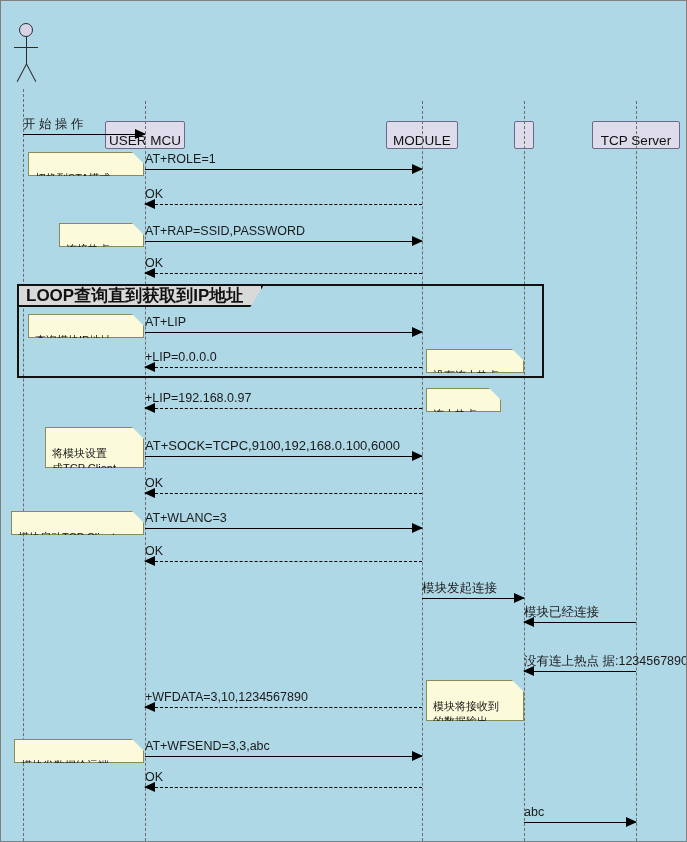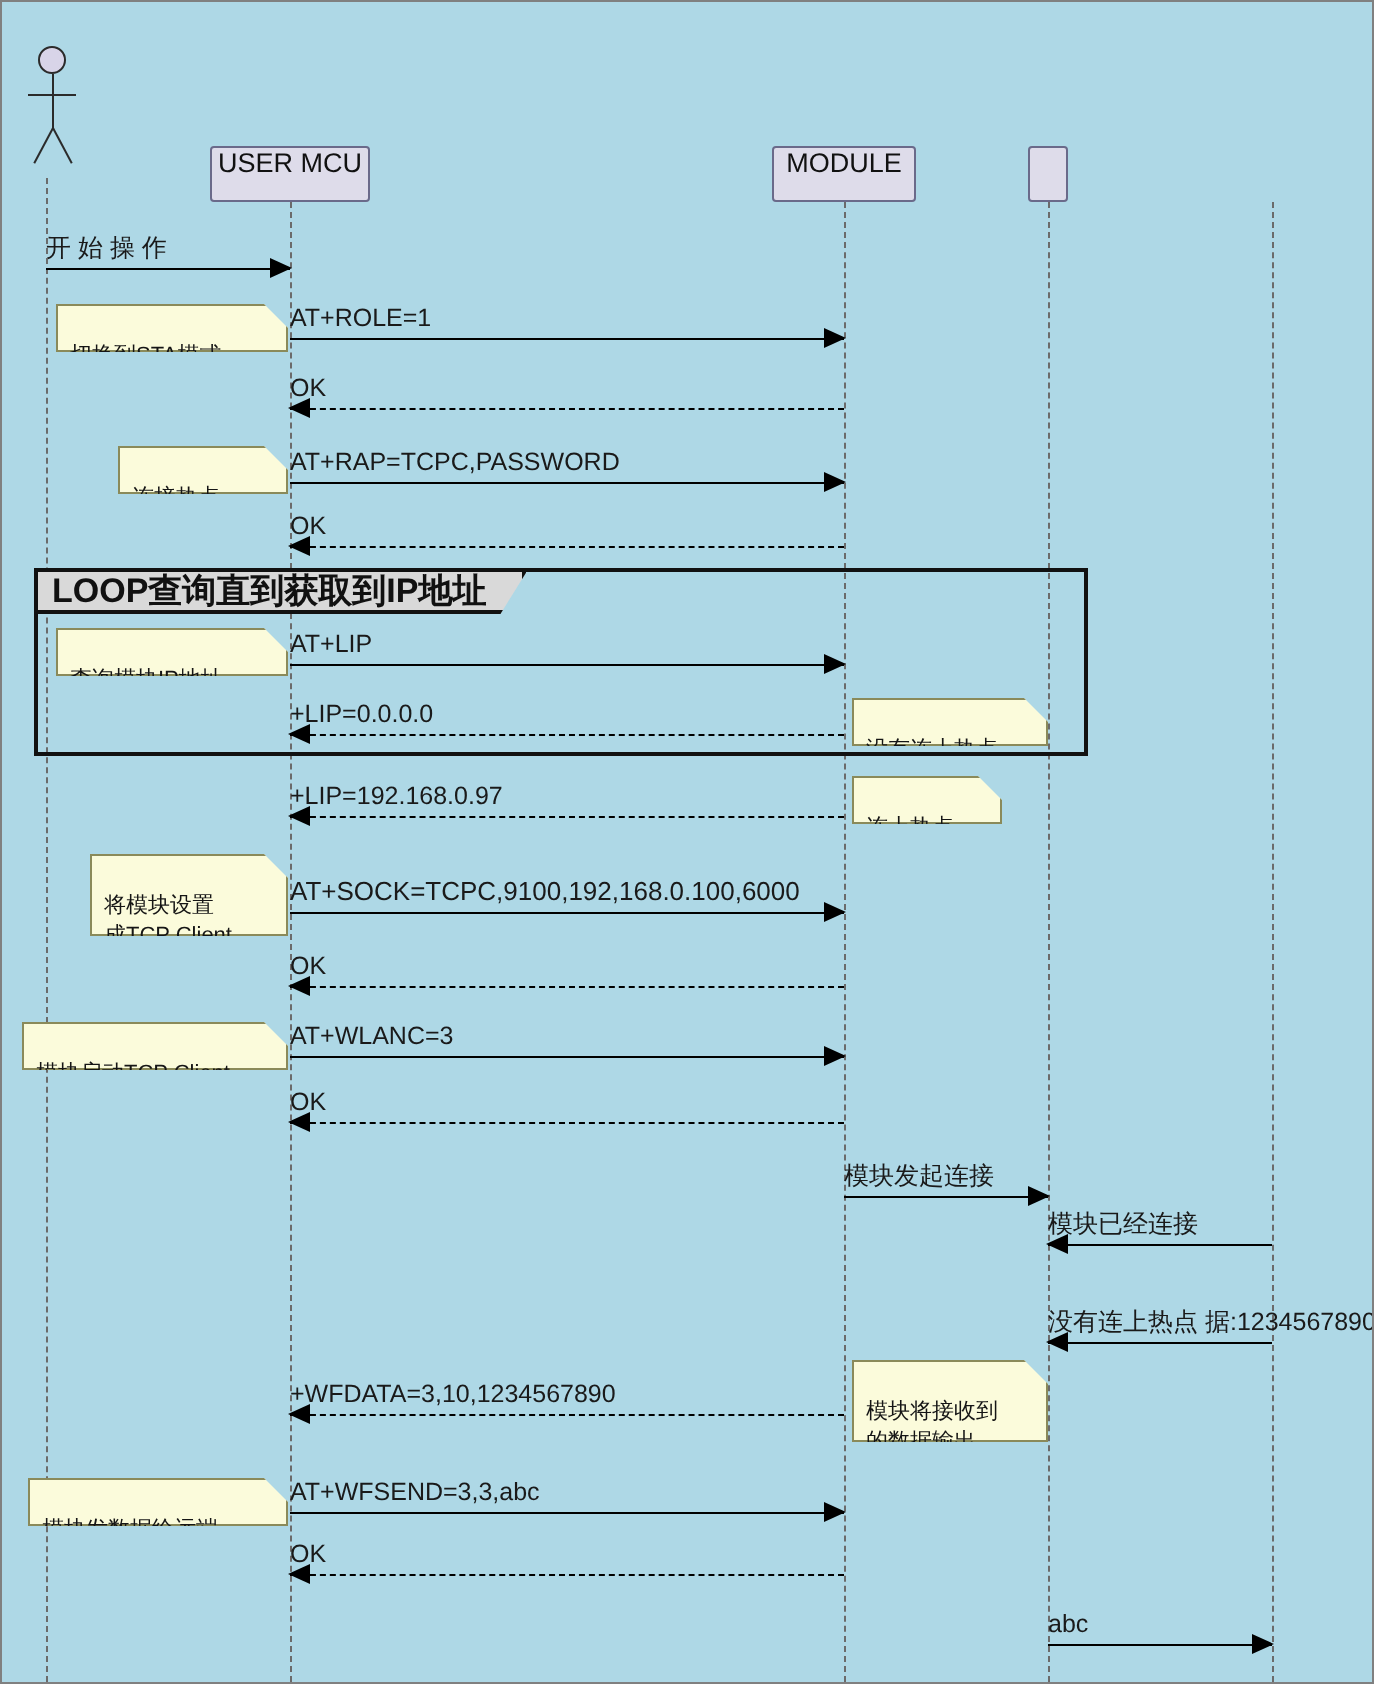--- a/index.html
+++ b/index.html
@@ -29,22 +29,22 @@
   .actor .leg  { position: absolute; border-left: 1.2px solid #2b2b2b;
                  transform-origin: top center; }
 
   
   .pbox {
     position: absolute;
     background: #dedcea;
     border: 1.2px solid #6a6a8a;
     border-radius: 2px;
     box-sizing: border-box;
-    display: flex; align-items: flex-start; justify-content: center;
-    font-size: 13.5px; color: #111; white-space: nowrap;
+    display: flex; align-items: flex-end; justify-content: center;
+    font-size: 13.5px; color: #111; white-space: nowrap; margin-top: 48px;
   }
 
   
   .lifeline {
     position: absolute;
     width: 0;
     border-left: 1.3px dashed #6b6b6b;
   }
 
   
@@ -134,20 +134,23 @@
 
   <div class="pbox" style="left:104px; top:72px; width:80px; height:28px;">
     <span>USER MCU</span>
   </div>
   <div class="pbox" style="left:385px; top:72px; width:72px; height:28px;">
     <span>MODULE</span>
   </div>
   <div class="pbox" style="left:513px; top:72px; width:20px; height:28px;">
     <span></span>
   </div>
+  <div class="pbox" style="left:591px; top:72px; width:88px; height:28px;">
+    <span>TCP Server</span>
+  </div>
 
   <div class="lifeline" style="left:22px;  top:88px;  height:752px;"></div>
   <div class="lifeline" style="left:144px; top:100px; height:740px;"></div>
   <div class="lifeline" style="left:421px; top:100px; height:740px;"></div>
   <div class="lifeline" style="left:523px; top:100px; height:740px;"></div>
   <div class="lifeline" style="left:635px; top:100px; height:740px;"></div>
 
   <div class="frame" style="left:16px; top:283px; width:527px; height:94px;"></div>
   <div class="frame-label" style="left:18px; top:285px; height:21px;">
     <span>LOOP查询直到获取到IP地址</span>
@@ -167,21 +170,21 @@
 
   <div class="msg dashed" style="left:144px; top:203px; width:277px;">
     <div class="line"></div>
     <div class="arrowhead left"></div>
     <div class="label">OK</div>
   </div>
 
   <div class="msg" style="left:144px; top:240px; width:277px;">
     <div class="line"></div>
     <div class="arrowhead right"></div>
-    <div class="label">AT+RAP=TCPC,PASSWORD</div>
+    <div class="label">AT+RAP=SSID,PASSWORD</div>
   </div>
 
   <div class="msg dashed" style="left:144px; top:272px; width:277px;">
     <div class="line"></div>
     <div class="arrowhead left"></div>
     <div class="label">OK</div>
   </div>
 
   <div class="msg" style="left:144px; top:331px; width:277px;">
     <div class="line"></div>

